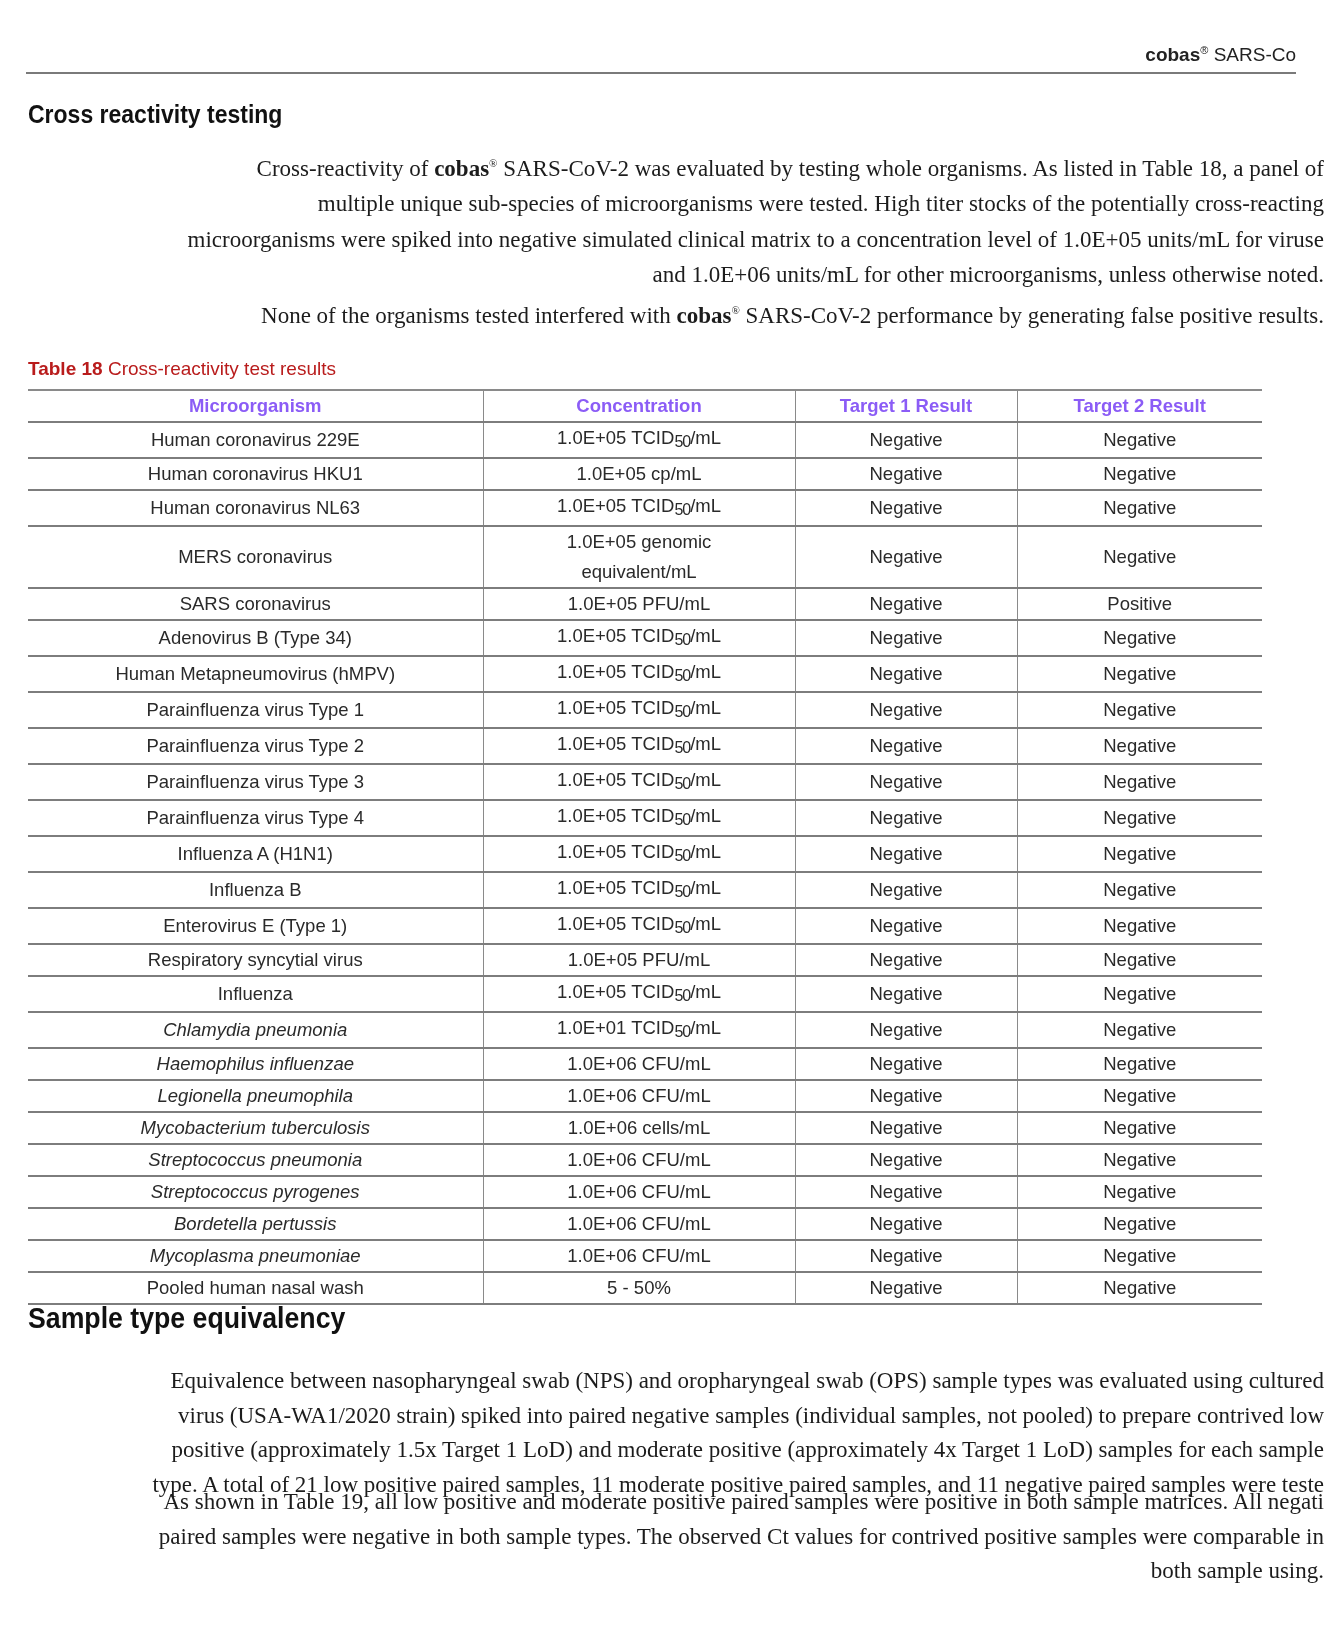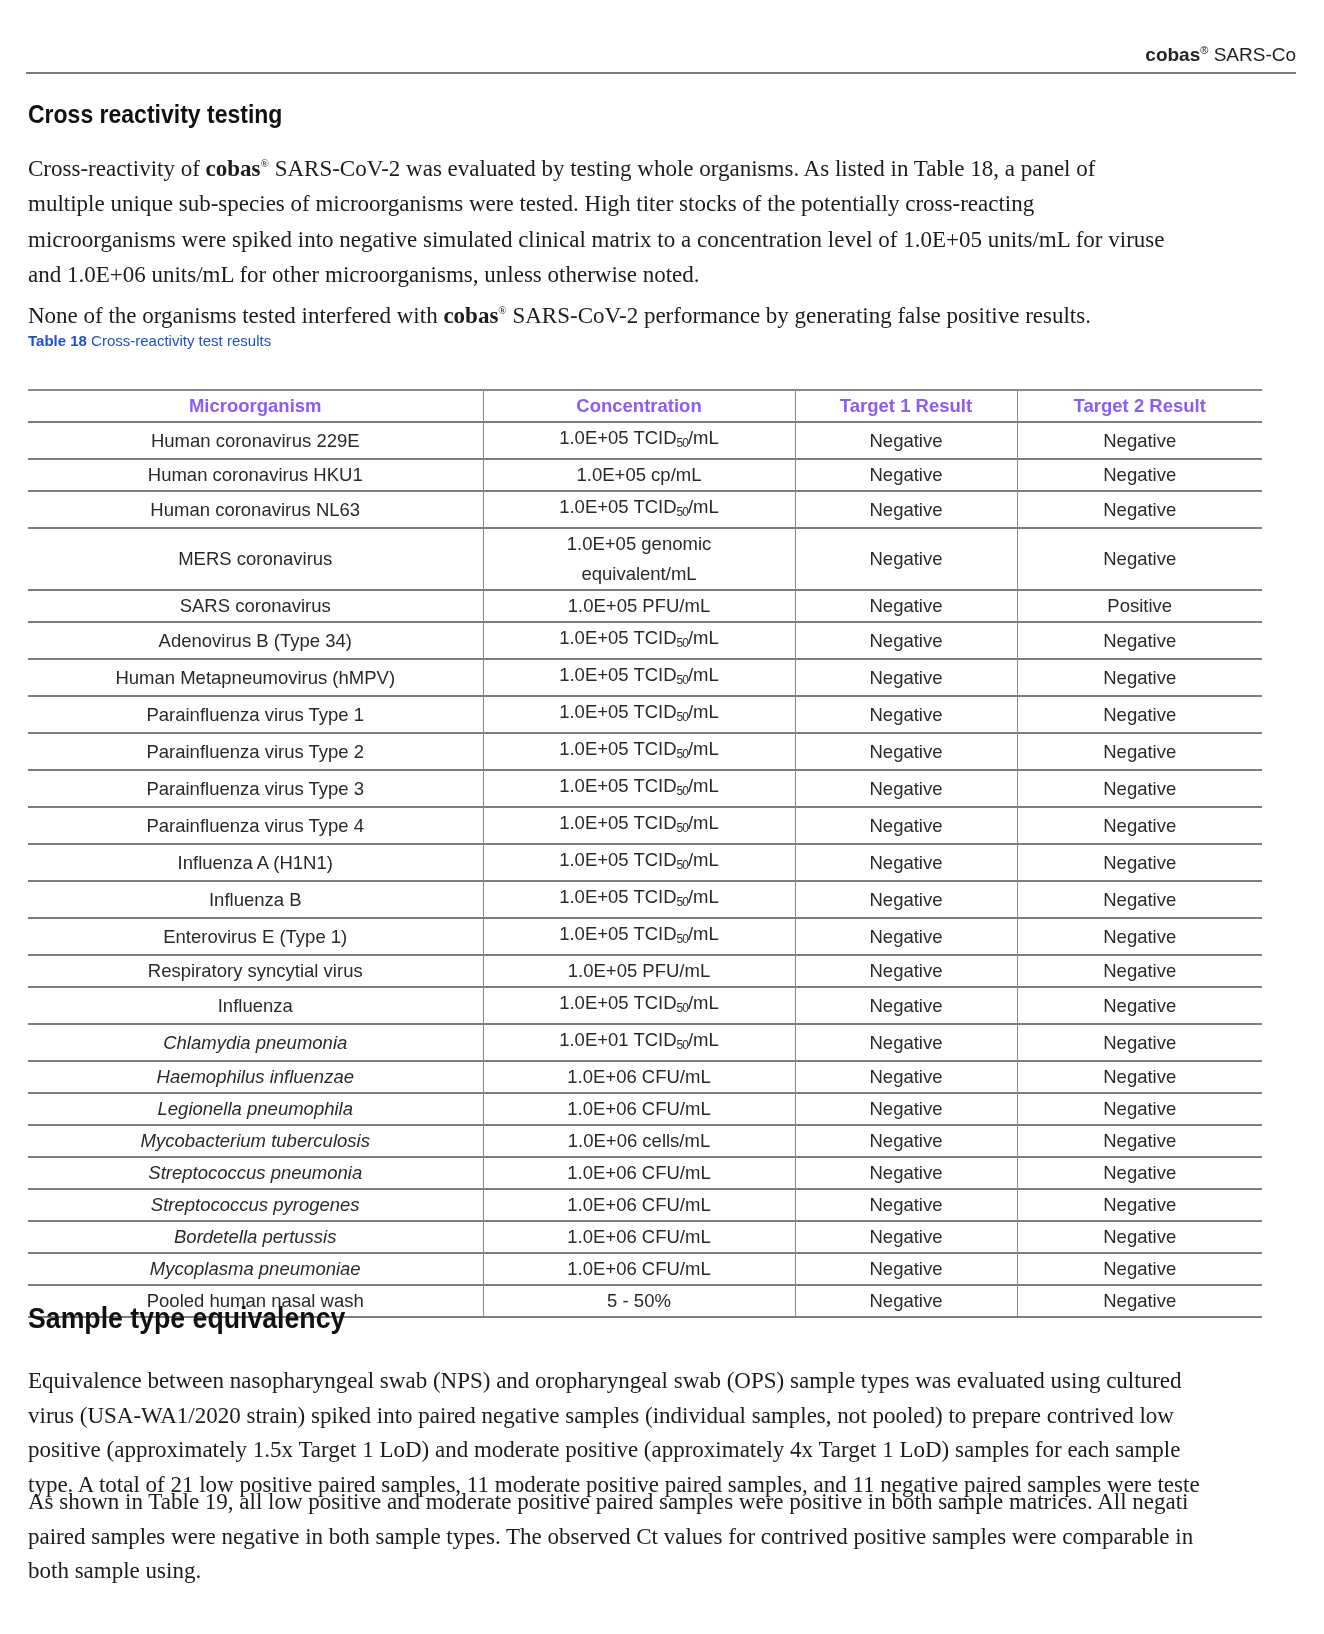--- a/index.html
+++ b/index.html
@@ -17,28 +17,28 @@
   .h2 {
     position: absolute; left: 28px;
     font-family: "Liberation Sans", sans-serif; font-weight: bold; color: #111;
     transform: scaleX(0.92); transform-origin: left;
   }
   .h2.s1 { top: 100px; font-size: 25px; }
   .h2.s2 { top: 1302px; font-size: 29px; }
   .para {
     position: absolute; left: 28px; right: 0;
     font-family: "Liberation Serif", serif; font-size: 23px; line-height: 35.5px; color: #1c1c1c;
-    white-space: nowrap; overflow: hidden;
+    white-space: nowrap; overflow: hidden; text-align: right;
   }
   .para .line { display: block; }
   .para b { font-weight: bold; }
   .para sup { font-size: 11px; }
   .caption {
-    position: absolute; left: 28px; top: 332px;
-    font-family: "Liberation Sans", sans-serif; font-size: 15px; color: #1d4ed8;
+    position: absolute; left: 28px; top: 358px;
+    font-family: "Liberation Sans", sans-serif; font-size: 19px; color: #b91c1c;
   }
   .caption b { font-weight: bold; }
   table.results {
     position: absolute; left: 28px; top: 389px; width: 1234px;
     border-collapse: collapse;
     font-family: "Liberation Sans", sans-serif; font-size: 18.5px; color: #2a2a2a;
     border-top: 2px solid #8a8a8a; border-bottom: 2px solid #6a6a6a;
   }
   table.results th, table.results td {
     text-align: center; padding: 0; height: 30px; line-height: 30px;
@@ -46,21 +46,21 @@
     border-left: 1.5px solid #8a8a8a;
   }
   table.results th:first-child, table.results td:first-child { border-left: none; }
   table.results th { font-weight: bold; color: #8b5cf6; height: 30px; }
   table.results td.italic { font-style: italic; }
   table.results tr.tall td { height: 60px; line-height: 30px; }
   table.results col.c1 { width: 455px; }
   table.results col.c2 { width: 312px; }
   table.results col.c3 { width: 222px; }
   table.results col.c4 { width: 245px; }
-  sub.s50 { font-size: 12px; vertical-align: -3px; letter-spacing: -1px; }
+  sub.s50 { font-size: 16px; vertical-align: -3px; letter-spacing: -1px; }
 </style>
 </head>
 <body>
 
 <div class="running-header">
   <b>cobas</b><sup>®</sup><span> SARS-Co</span>
 </div>
 <div class="header-rule"></div>
 
 <h2 class="h2 s1" style="margin:0">Cross reactivity testing</h2>

